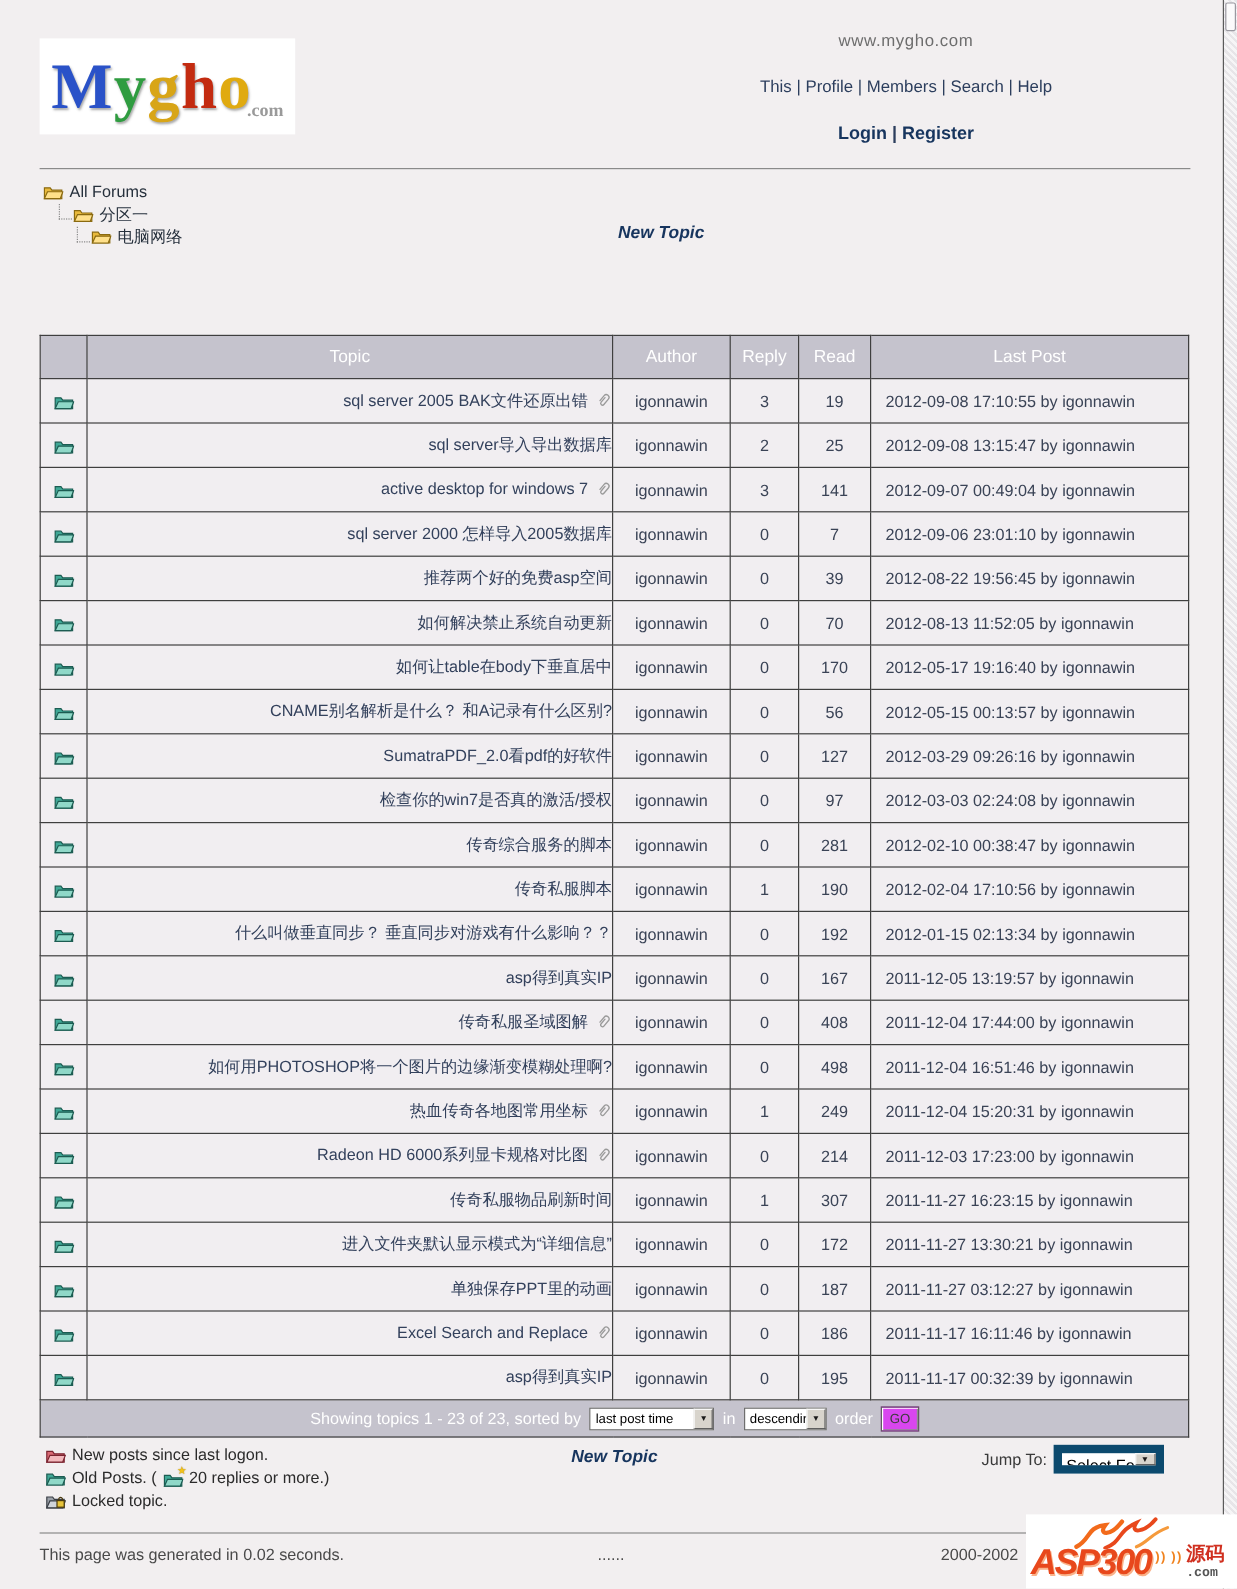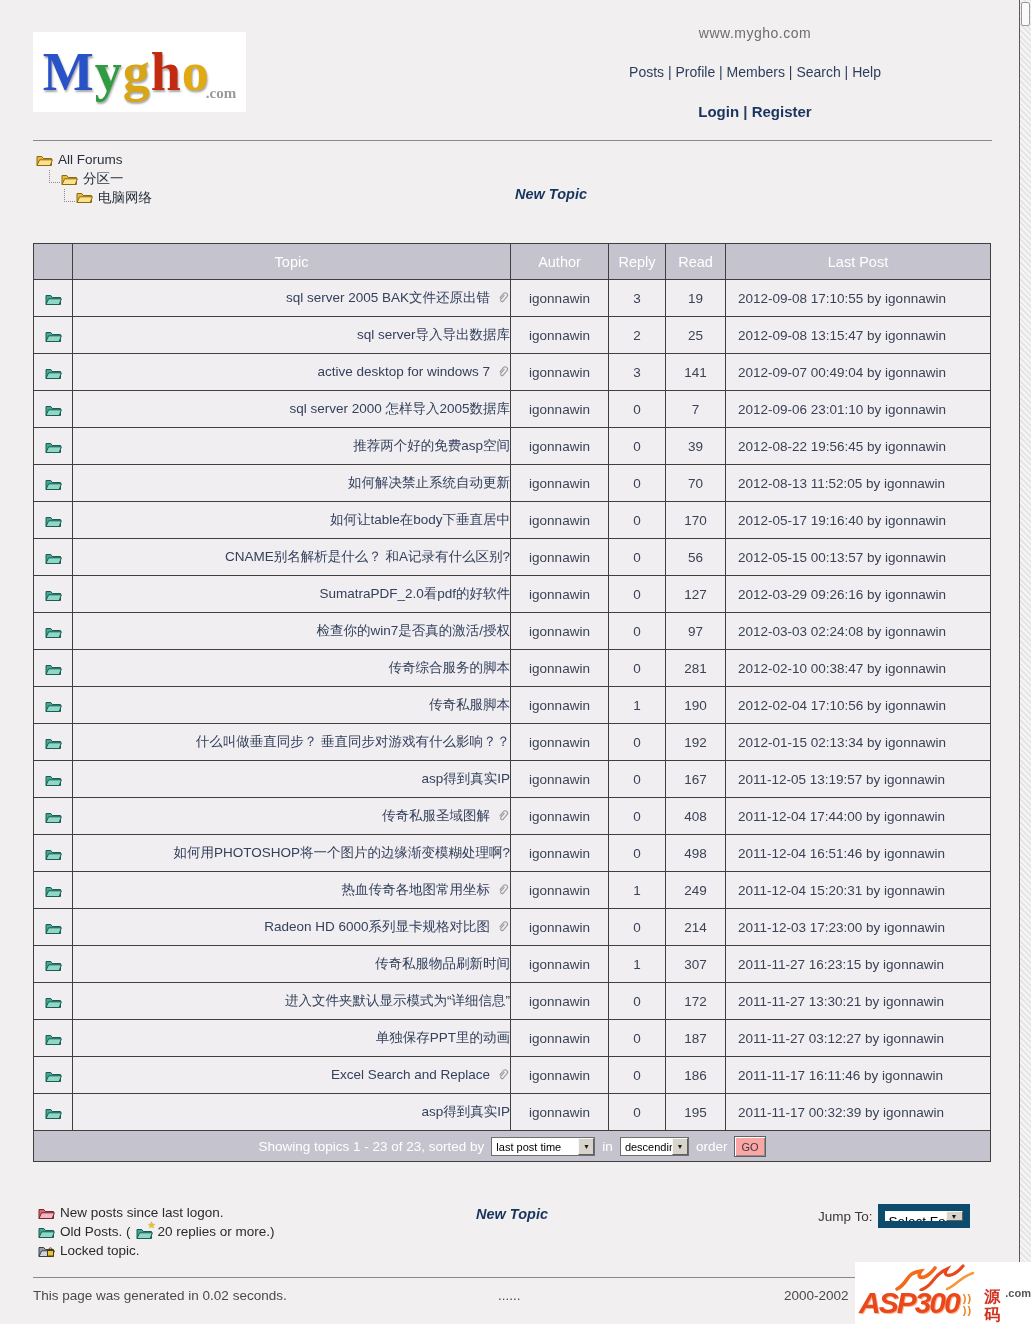--- a/index.html
+++ b/index.html
@@ -41,21 +41,21 @@
   .tree-row svg, .legend svg, .c-icon svg { display:inline-block; vertical-align:middle; }
   .tree-label { margin-left:5px; }
 
   .new-topic { font-size:14.5px; font-weight:bold; font-style:italic; color:#17355e;
     text-decoration:none; cursor:pointer; }
   .new-topic-top { position:absolute; left:515px; top:186px; }
   .new-topic-bottom { position:absolute; left:476px; top:1206px; }
 
   
   .topic-table-wrap { position:absolute; left:33px; top:243px; width:957px; }
-  table.topics { border-collapse:collapse; table-layout:fixed; width:957px; }
+  table.topics { border-collapse:collapse; table-layout:fixed; width:957px;margin-top:36px; }
   table.topics th, table.topics td { border:1px solid #3f3f3f; }
   table.topics th { height:36px; background:#C5C3CD; color:#ffffff; font-weight:normal; font-size:14.5px; }
   table.topics td { height:37px; background:#F1EEF1; font-size:13.5px; color:#3a4356; }
   .c-icon { text-align:center; }
   .c-topic { text-align:right; padding-left:9px; }
   .c-topic a { color:#33415c; text-decoration:none; cursor:pointer; }
   .clip { display:inline-block; margin-left:7px; vertical-align:-2px; }
   .c-author { text-align:center; }
   .c-author a { color:#3a4356; text-decoration:none; cursor:pointer; }
   .c-num { text-align:center; }
@@ -66,21 +66,21 @@
 
   
   .win-select { display:inline-flex; align-items:stretch; background:#ffffff;
     border:1px solid #6e6e6e; height:19px; vertical-align:middle; cursor:pointer; }
   .ws-txt { font-size:11px; color:#000000; padding:3px 3px 0 4px; text-align:left;
     white-space:nowrap; overflow:hidden; flex:1; }
   .ws-btn { width:16px; background:#d8d4cc; display:flex; align-items:center; justify-content:center;
     font-size:7px; color:#1a1a1a; border:1px solid; border-color:#f8f8f8 #5f5f5f #5f5f5f #f8f8f8; }
   .sel-sortfield { width:104px; }
   .sel-sortorder { width:69px; }
-  .go-btn { height:21px; padding:1px 6px 0 6px; font-size:11px; color:#3c3c3c; background:#fca5a5;
+  .go-btn { height:21px; padding:1px 6px 0 6px; font-size:11px; color:#3c3c3c; background:#d946ef;
     border:1px solid #5f5f5f; box-shadow:inset 1px 1px 0 #ffffff, inset -1px -1px 0 #8f8f8f;
     font-family:"Liberation Sans", sans-serif; cursor:pointer; }
 
   
   .legend { position:absolute; left:38px; top:1203px; font-size:13.5px; color:#2b2b2b; }
   .legend-row { display:flex; align-items:center; height:19px; gap:5px; }
   .star-wrap { position:relative; display:inline-block; width:17px; height:14px; }
   .star { position:absolute; top:-5px; right:-3px; font-size:9px; color:#f2c21a;
     text-shadow:0 0 1px #8a6a10; }
 
@@ -96,41 +96,41 @@
   .footer-dots { position:absolute; left:498px; top:1288px; font-size:13.5px; color:#4a4a4a; }
   .footer-years { position:absolute; left:784px; top:1288px; font-size:13.5px; color:#4a4a4a; }
 
   .asp300 { position:absolute; right:0; bottom:0; width:176px; height:62px; background:#ffffff;
     overflow:hidden; cursor:pointer; }
   .asp-flame { position:absolute; left:38px; top:1px; }
   .asp-row { position:absolute; left:4px; top:26px; display:flex; align-items:flex-start; }
   .asp-text { font-size:30px; font-weight:bold; font-style:italic; line-height:1; color:#e8481c;
     letter-spacing:-2px; text-shadow:1px 1px 0 #f9b28a; }
   .asp-ticks { font-size:11px; font-weight:bold; color:#f0821e; margin:4px 1px 0 4px; letter-spacing:1px; }
-  .asp-col { display:flex; margin-left:2px; }
+  .asp-col { display:flex; flex-direction:column; margin-left:2px;font-family:Liberation Mono, monospace; }
   .asp-cn { font-size:16px; font-weight:bold; color:#d03020; line-height:1.1; }
   .asp-com { font-size:11px; font-weight:bold; color:#555555; line-height:1; }
 </style>
 </head>
 <body>
 
 <div class="page">
 
   <div class="scrollbar">
     <div class="scroll-thumb"></div>
   </div>
 
   <div class="logo">
     <span class="logo-word"><span style="color: rgb(42, 82, 200);">M</span><span style="color: rgb(47, 156, 64);">y</span><span style="color: rgb(216, 165, 23);">g</span><span style="color: rgb(195, 43, 16);">h</span><span style="color: rgb(224, 170, 16);">o</span></span>
     <span class="logo-com">.com</span>
   </div>
 
   <div class="header-right">
     <div class="site-url">www.mygho.com</div>
-    <div class="main-nav"><a>Posts</a><span class="nav-sep"> | </span><a>Profile</a><span class="nav-sep"> | </span><a>Members</a><span class="nav-sep"> | </span><a>Search</a><span class="nav-sep"> | </span><a>Help</a></div>
+    <div class="main-nav"><a>This</a><span class="nav-sep"> | </span><a>Profile</a><span class="nav-sep"> | </span><a>Members</a><span class="nav-sep"> | </span><a>Search</a><span class="nav-sep"> | </span><a>Help</a></div>
     <div class="auth-nav"><a>Login</a><span class="nav-sep"> | </span><a>Register</a></div>
   </div>
 
   <div class="rule-top"></div>
 
   <div class="tree">
     <div class="tree-row">
       <span id="tree-icon-0"><svg width="17" height="14" viewBox="0 0 17 14">
     <path d="M1 3.5 L5.8 3.5 L7.3 5.5 L15.5 5.5 L15.5 12.5 L1 12.5 Z" fill="#e8b93c" stroke="#8a6a10" stroke-width="1"></path>
     <path d="M1 12.5 L3.6 6.8 L16.4 6.8 L14.2 12.5 Z" fill="#ffe08a" stroke="#8a6a10" stroke-width="1"></path>

